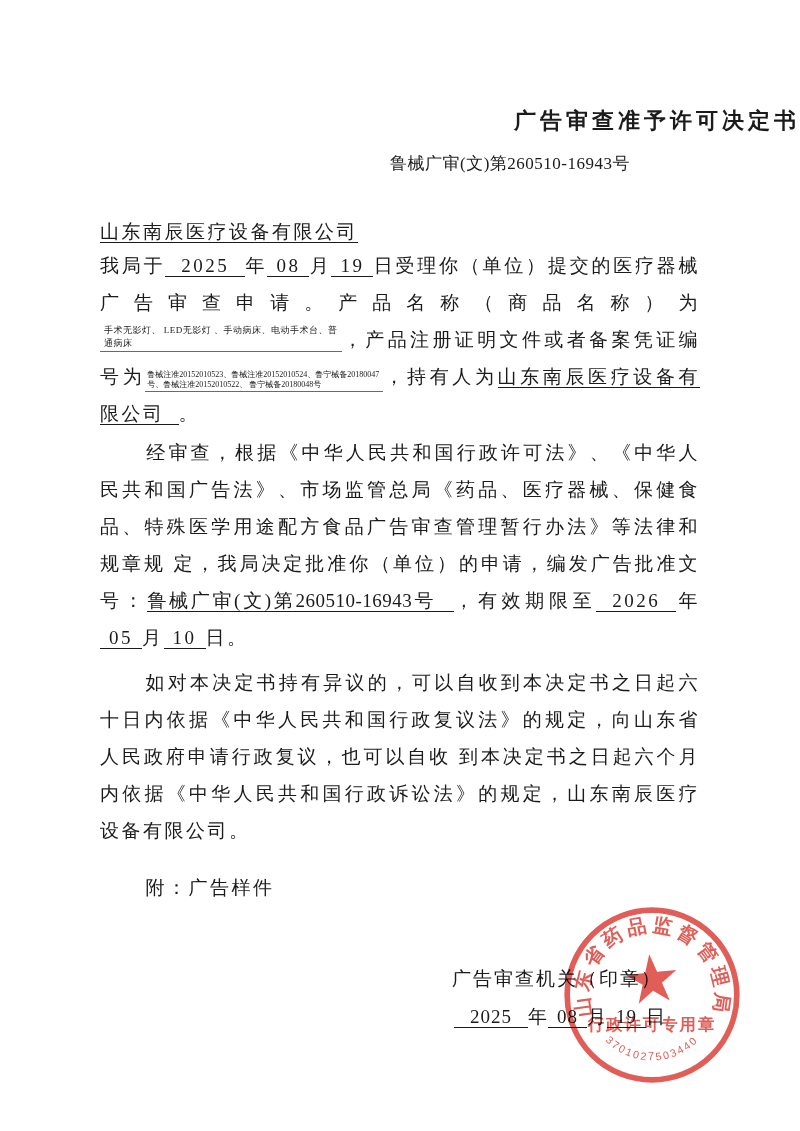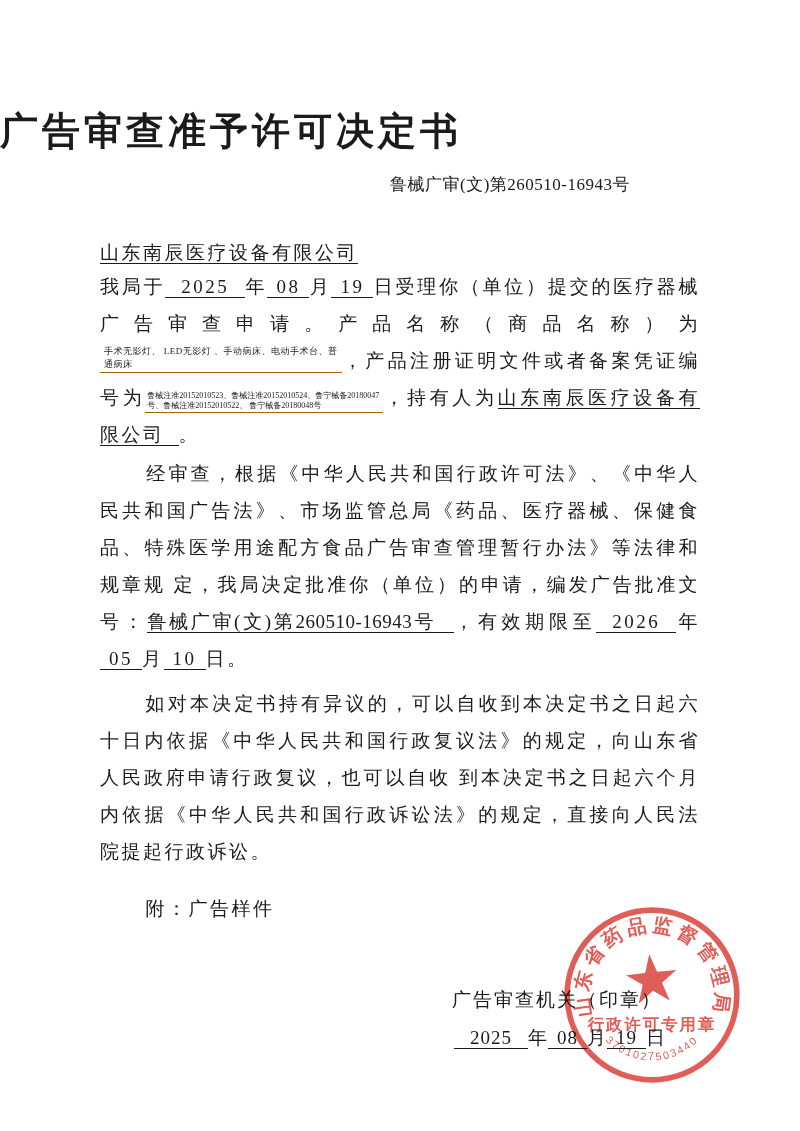--- a/index.html
+++ b/index.html
@@ -11,22 +11,22 @@
   }
   .page {
     position: relative;
     width: 800px;
     height: 1131px;
     background: #ffffff;
     overflow: hidden;
   }
   .title {
     margin-top: 106px;
-    text-align: left;
-    font-size: 38px;
+    text-align: right;
+    font-size: 22px;
     font-weight: bold;
     letter-spacing: 4px;
   }
   .doc-number {
     margin-top: 16px;
     width: 700px;
     text-align: right;
     padding-right: 70px;
     font-size: 17px;
     letter-spacing: 0.5px;
@@ -123,21 +123,21 @@
   <div class="doc-number">鲁械广审(文)第260510-16943号</div>
 
   <div class="content">
 
     <div class="recipient-line"><span class="u">山东南辰医疗设备有限公司</span></div>
 
     <p class="para p1"><span>我局于</span><span class="u num num-wide">2025</span><span>年</span><span class="u num">08</span><span>月</span><span class="u num">19</span><span>日受理你（单位）提交的医疗器械广告审查申请。产品名称（商品名称）为</span><span class="blank products">手术无影灯、 LED无影灯 、手动病床、电动手术台、普通病床</span><span>，</span><span>产品注册证明文件或者备案凭证编号为</span><span class="blank regnums">鲁械注准20152010523、鲁械注准20152010524、鲁宁械备20180047号、鲁械注准20152010522、 鲁宁械备20180048号</span><span>，</span><span>持有人为</span><span class="holder-u">山东南辰医疗设备有限公司</span><span>。</span></p>
 
     <p class="para p2"><span style="display:inline-block; width:2.4em;"></span><span>经审查，根据《中华人民共和国行政许可法》、《中华人民共和国广告法》、市场监管总局《药品、医疗器械、保健食品、特殊医学用途配方食品广告审查管理暂行办法》等法律和规章规 定，我局决定批准你（单位）的申请，编发广告批准文号：</span><span class="approval-u">鲁械广审(文)第260510-16943号</span><span>，有效期限至</span><span class="u num num-wide">2026</span><span>年</span><span class="u num">05</span><span>月</span><span class="u num">10</span><span>日。</span></p>
 
-    <p class="para p3 indent">如对本决定书持有异议的，可以自收到本决定书之日起六十日内依据《中华人民共和国行政复议法》的规定，向山东省人民政府申请行政复议，也可以自收 到本决定书之日起六个月内依据《中华人民共和国行政诉讼法》的规定，直接向人民法院提起行政诉讼。</p>
+    <p class="para p3 indent">如对本决定书持有异议的，可以自收到本决定书之日起六十日内依据《中华人民共和国行政复议法》的规定，向山东省人民政府申请行政复议，也可以自收 到本决定书之日起六个月内依据《中华人民共和国行政诉讼法》的规定，山东南辰医疗设备有限公司。</p>
 
     <p class="attachment">附：广告样件</p>
 
   </div>
 
   <div class="signature">
     <div>广告审查机关（印章）</div>
     <div class="sign-date"><span class="u num num-wide">2025</span><span>年</span><span class="u num">08</span><span>月</span><span class="u num">19</span><span>日</span></div>
   </div>
 

